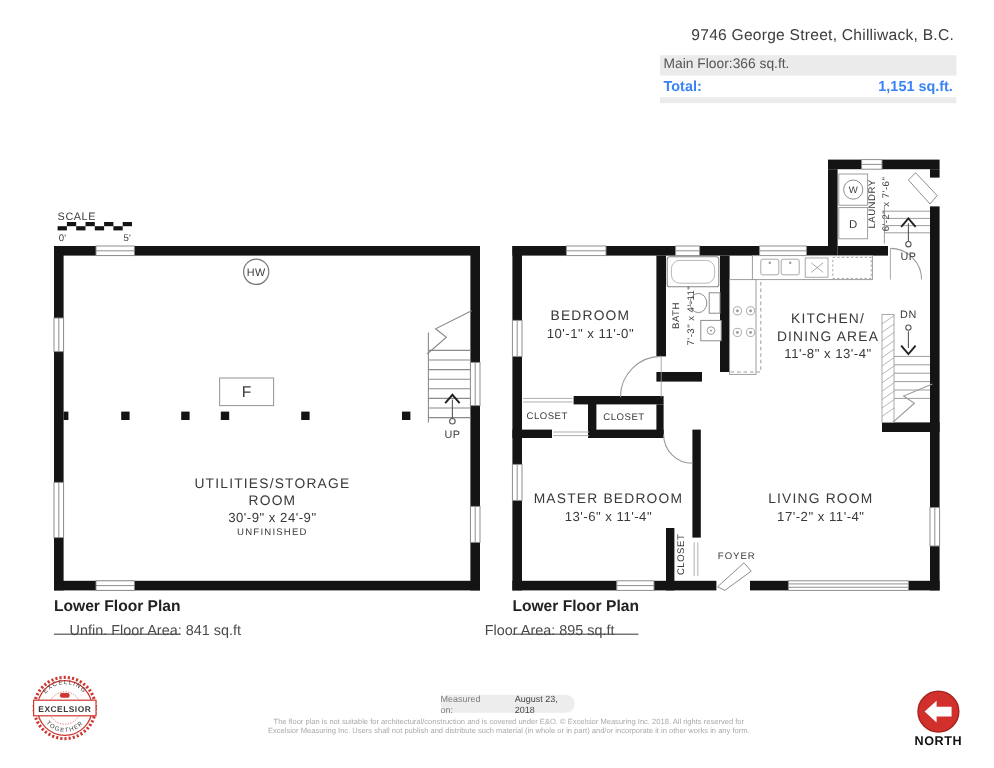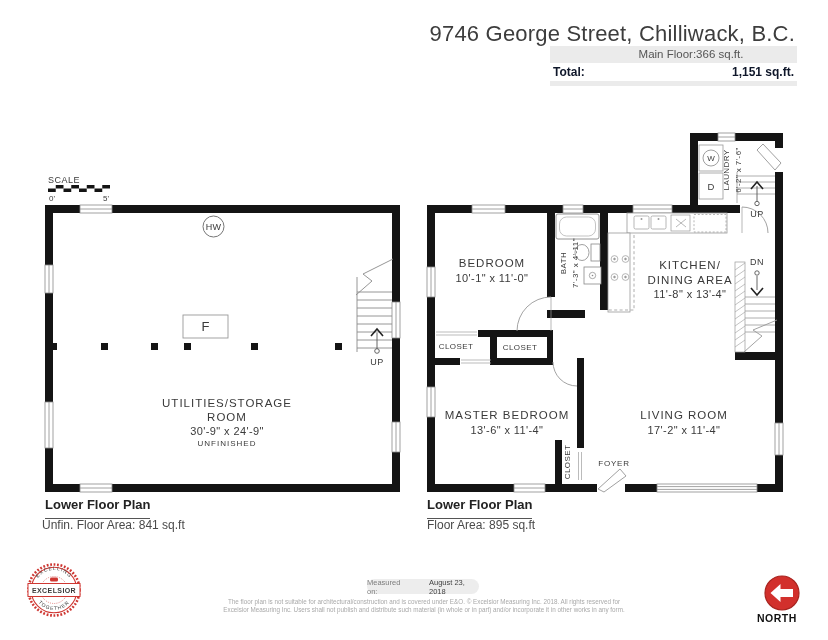--- a/index.html
+++ b/index.html
@@ -1,44 +1,44 @@
 <!DOCTYPE html>
 <html><head>
 <meta charset="utf-8">
 <style>
   html,body { margin:0; padding:0; background:#ffffff; }
   body { width:828px; height:640px; position:relative; font-family:"Liberation Sans", sans-serif; overflow:hidden; }
   .page { position:absolute; left:0; top:0; width:828px; height:640px; background:#fff; }
 
   
-  .hdr-title { position:absolute; top:21px; right:33px; font-size:22px; color:#3d3d3d; letter-spacing:.2px; }
+  .hdr-title { position:absolute; top:21px; right:33px; font-size:13px; color:#3d3d3d; letter-spacing:.2px; }
   .hdr-stats { position:absolute; top:46px; left:550px; width:247px; }
   .hdr-gray { background:#ebebeb; padding:1px 3px; }
-  .hdr-row { display:flex; justify-content:center; font-size:11.5px; color:#555; line-height:14.5px;margin-left:35px; }
-  .hdr-total { display:flex; justify-content:space-between; font-weight:bold; font-size:12px; color:#0f172a; line-height:16px; padding:1px 3px; }
+  .hdr-row { display:flex; justify-content:flex-start; font-size:11.5px; color:#555; line-height:14.5px; }
+  .hdr-total { display:flex; justify-content:space-between; font-weight:bold; font-size:12px; color:#3b82f6; line-height:16px; padding:1px 3px; }
   .hdr-strip { height:5px; background:#ebebeb; }
 
   
   svg text { font-family:"Liberation Sans", sans-serif; fill:#3a3a3a; }
   .room-name { font-size:11.5px; letter-spacing:1px; }
   .room-dims { font-size:11px; letter-spacing:.4px; }
   .small-lbl { font-size:8px; letter-spacing:.4px; }
   .dir-lbl { font-size:9px; letter-spacing:.4px; }
   .note-lbl { font-size:8px; letter-spacing:1px; }
 
-  .plan-title { position:absolute; top:497px; font-size:13px; font-weight:bold; color:#222; border-bottom:1.2px solid #555; padding-bottom:6px; }
+  .plan-title { position:absolute; top:497px; font-size:13px; font-weight:bold; color:#222; border-bottom:1.2px solid #555; padding-bottom:16px; }
   .plan-sub { position:absolute; top:518px; font-size:12px; color:#4a4a4a; }
 
   
   .pill { position:absolute; left:367px; top:579px; width:112px; height:15px; background:#ededed; border-radius:8px;
           display:flex; align-items:center; justify-content:center; gap:20px; font-size:7.5px; }
   .pill .lbl { color:#7d7d7d; }
   .pill .val { color:#444; }
   .disclaimer { position:absolute; left:114px; top:598px; width:620px; text-align:center; font-size:6.3px; line-height:7.6px; color:#a9a9a9; }
-  .north-lbl { position:absolute; left:757px; top:612px; width:50px; text-align:left; font-size:10.5px; font-weight:bold; letter-spacing:.5px; color:#111; }
+  .north-lbl { position:absolute; left:757px; top:612px; width:50px; text-align:center; font-size:10.5px; font-weight:bold; letter-spacing:.5px; color:#111; }
 </style>
 </head>
 <body>
 
 <div class="page">
 
   <div class="hdr-title">9746 George Street, Chilliwack, B.C.</div>
   <div class="hdr-stats">
     <div class="hdr-gray">
       <div class="hdr-row">
@@ -320,23 +320,23 @@
       <text x="684" y="419" class="room-name">LIVING ROOM</text>
       <text x="684" y="434" class="room-dims">17'-2" x 11'-4"</text>
       <text x="456" y="349" class="small-lbl">CLOSET</text>
       <text x="520" y="350" class="small-lbl">CLOSET</text>
       <text x="570" y="462" class="small-lbl" transform="rotate(-90 570 462)">CLOSET</text>
       <text x="614" y="466" class="small-lbl" style="letter-spacing:.8px">FOYER</text>
     </g>
   </svg>
 
   <div class="plan-title" style="left:45px">Lower Floor Plan</div>
-  <div class="plan-sub" style="left:42px">Unfin. Floor Area: 841 sq.ft</div>
+  <div class="plan-sub" style="left:58px">Unfin. Floor Area: 841 sq.ft</div>
   <div class="plan-title" style="left:427px">Lower Floor Plan</div>
-  <div class="plan-sub" style="left:427px">Floor Area: 895 sq.ft</div>
+  <div class="plan-sub" style="left:404px">Floor Area: 895 sq.ft</div>
 
   <svg style="position:absolute;left:26px;top:562px" width="56" height="56" viewBox="0 0 56 56">
     <circle cx="28" cy="28" r="25.5" fill="none" stroke="#cf3732" stroke-width="2.6" stroke-dasharray="1.8,1.7"></circle>
     <circle cx="28" cy="28" r="22.8" fill="none" stroke="#cf3732" stroke-width="1.1"></circle>
     <circle cx="28" cy="28" r="13.5" fill="none" stroke="#cf3732" stroke-width="0.6" stroke-dasharray="1,1.2"></circle>
     <defs>
       <path id="arcTop" d="M 8,28 A 20,20 0 0 1 48,28"></path>
       <path id="arcBot" d="M 8,28 A 20,20 0 0 0 48,28"></path>
     </defs>
     <text font-size="5" fill="#cf3732" letter-spacing="1">

